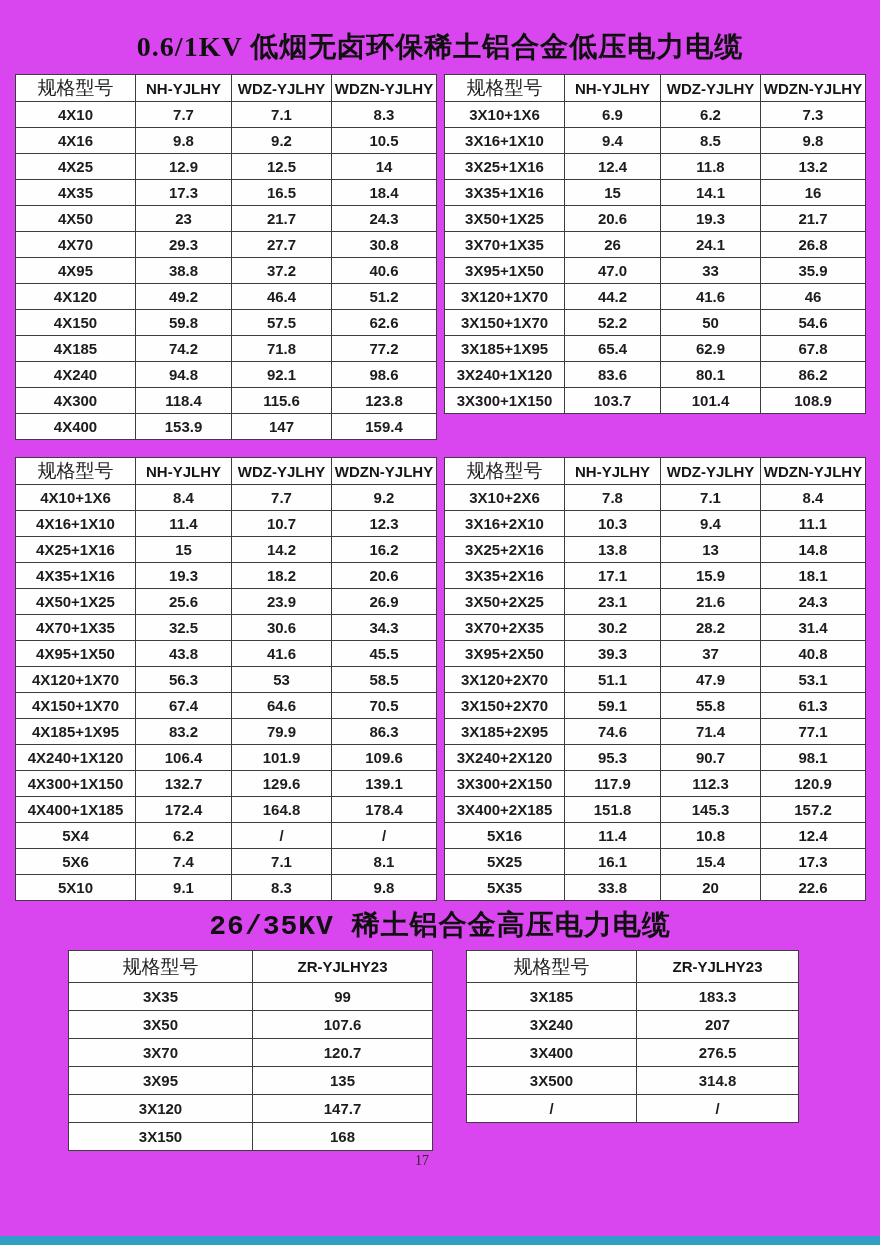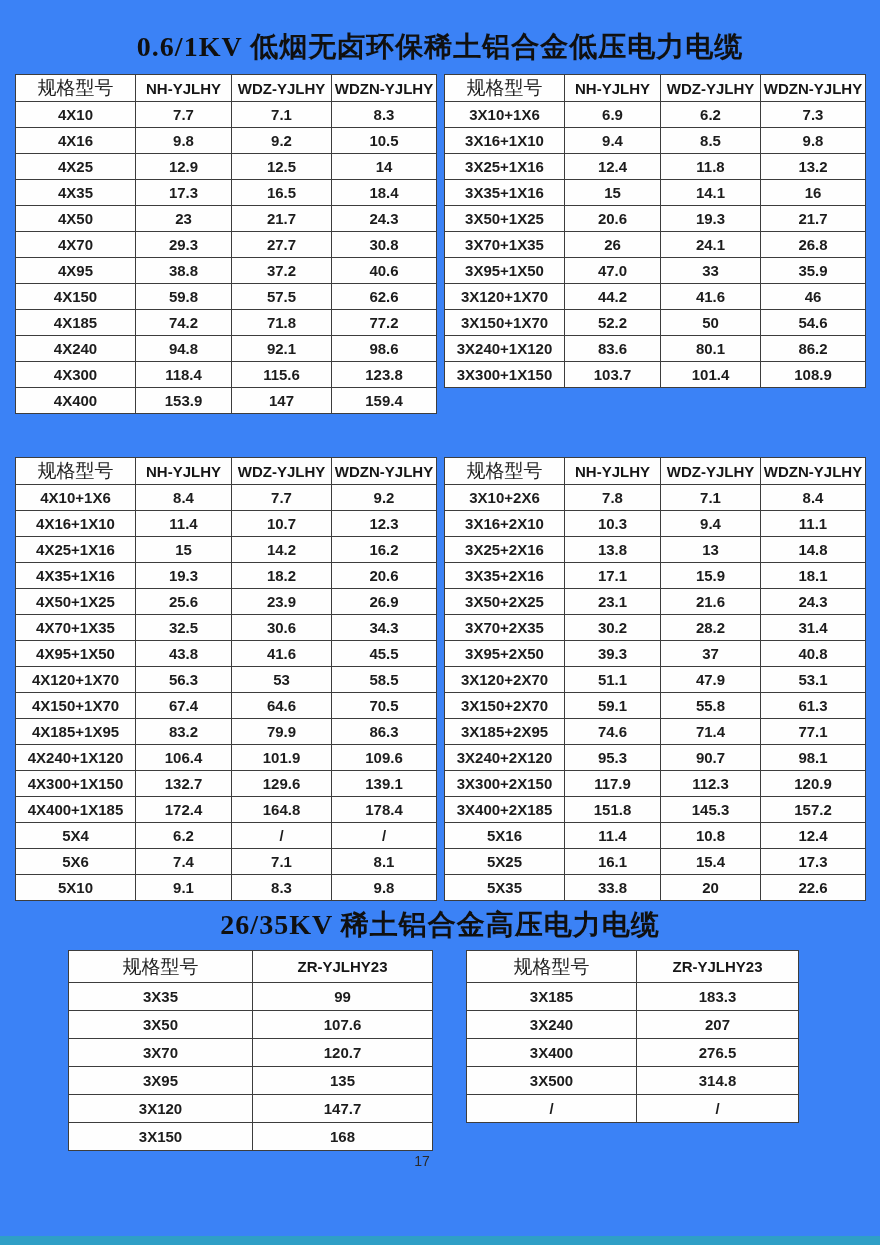--- a/index.html
+++ b/index.html
@@ -1,34 +1,34 @@
 <!DOCTYPE html>
 <html><head>
 <meta charset="utf-8">
 <style>
   html,body{margin:0;padding:0;background:#ffffff;}
   .page{
     position:relative;
     width:880px;height:1245px;
-    background:#3b82f6;
+    background:#d946ef;
     font-family:"Liberation Sans","DejaVu Sans",sans-serif;
     color:#151515;
     overflow:hidden;
   }
   .doc-title{
     position:absolute;left:0;width:880px;
     text-align:center;
     font-family:"Liberation Serif","DejaVu Serif",serif;
     font-weight:bold;
     font-size:28px;
     letter-spacing:1px;
     color:#101010;
   }
   #title-lv{top:28px;}
-  #title-hv{top:906px;}
+  #title-hv{top:906px;font-family:Liberation Mono, monospace;}
   table{
     position:absolute;
     border-collapse:collapse;
     table-layout:fixed;
     background:#fefefe;
     padding-left:8px;
   }
   th,td{
     border:1px solid #3d3d3d;
     text-align:center;
@@ -61,21 +61,21 @@
   #t3{left:15px;top:457px;width:421px;}
   #t4{left:444px;top:457px;width:421px;}
   
   .hv th{height:31px;}
   .hv td{height:27px;margin-left:7px;}
   #t5{left:68px;top:950px;width:364px;}
   #t6{left:466px;top:950px;width:332px;}
   .page-number{
     position:absolute;left:0;top:1153px;width:844px;
     text-align:center;
-    font-family:Liberation Sans, sans-serif;
+    font-family:Liberation Serif, serif;
     font-size:14px;
     color:#2a2a2a;
   }
   .footer-bar{
     position:absolute;left:0;bottom:0;width:880px;height:9px;
   }
 </style>
 </head>
 <body>
 
@@ -135,20 +135,26 @@
           <td>27.7</td>
           <td>30.8</td>
         </tr>
         <tr>
           <td>4X95</td>
           <td>38.8</td>
           <td>37.2</td>
           <td>40.6</td>
         </tr>
         <tr>
+          <td>4X120</td>
+          <td>49.2</td>
+          <td>46.4</td>
+          <td>51.2</td>
+        </tr>
+        <tr>
           <td>4X150</td>
           <td>59.8</td>
           <td>57.5</td>
           <td>62.6</td>
         </tr>
         <tr>
           <td>4X185</td>
           <td>74.2</td>
           <td>71.8</td>
           <td>77.2</td>
@@ -238,20 +244,26 @@
           <td>41.6</td>
           <td>46</td>
         </tr>
         <tr>
           <td>3X150+1X70</td>
           <td>52.2</td>
           <td>50</td>
           <td>54.6</td>
         </tr>
         <tr>
+          <td>3X185+1X95</td>
+          <td>65.4</td>
+          <td>62.9</td>
+          <td>67.8</td>
+        </tr>
+        <tr>
           <td>3X240+1X120</td>
           <td>83.6</td>
           <td>80.1</td>
           <td>86.2</td>
         </tr>
         <tr>
           <td>3X300+1X150</td>
           <td>103.7</td>
           <td>101.4</td>
           <td>108.9</td>

